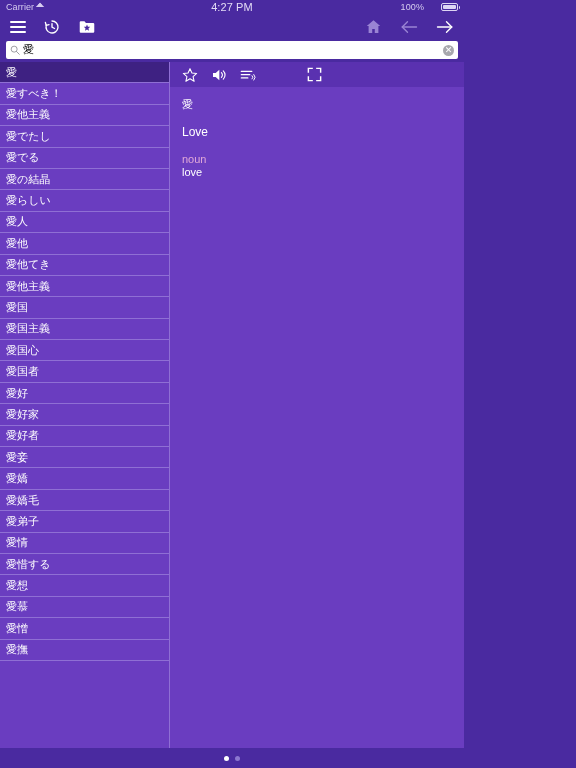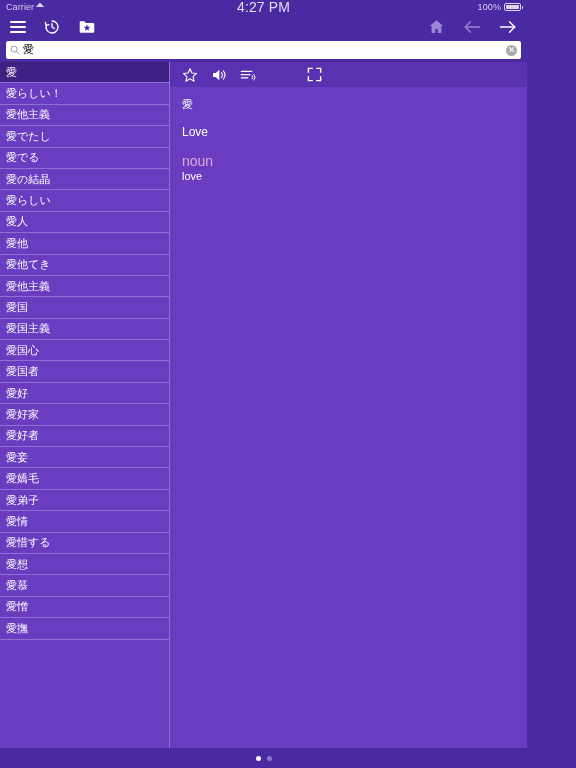--- a/index.html
+++ b/index.html
@@ -4,42 +4,42 @@
 <style>
   * { box-sizing: border-box; margin: 0; padding: 0; }
   html, body {
     width: 576px; height: 768px;
     font-family: "Liberation Sans", "DejaVu Sans", sans-serif;
     background: #4a2aa0;
     overflow: hidden;
   }
   #app {
     position: relative;
-    width: 527px; height: 768px;
+    width: 464px; height: 768px;
     background: #4a2aa0;
     display: flex;
     flex-direction: column;
     justify-content: center;
   }
 
   
   .statusbar {
     height: 14px;
     flex: 0 0 14px;
     background: #4a2aa0;
     display: flex;
     align-items: center;
     padding: 0 6px;
     color: #d7cdf0;
     font-size: 9px;
     letter-spacing: .1px;
   }
   .sb-left { display: flex; align-items: center; gap: 3px; }
-  .sb-center { position: absolute; left: 0; right: 0; text-align: center; font-size: 14px; color: #e3dbf5; pointer-events: none; }
-  .sb-right { margin-left: auto; display: flex; align-items: center; gap: 3px; }
+  .sb-center { position: absolute; left: 0; right: 0; text-align: center; font-size: 11px; color: #e3dbf5; pointer-events: none; }
+  .sb-right { margin-left: auto; display: flex; align-items: center; gap: 17px; }
   .wifi-ico { display: inline-block; width: 8px; height: 7px; position: relative; }
   .wifi-ico::before{
     content:""; position:absolute; left:0; top:0;
     border: 3.5px solid transparent;
     border-top-color: #d7cdf0;
     border-left-color: #d7cdf0;
     transform: rotate(45deg);
     width:0;height:0;
   }
   .battery {
@@ -167,21 +167,21 @@
   .headword {
     font-size: 11px; color: #ffffff;
     font-family: "DejaVu Sans", sans-serif;
     margin-bottom: 13px;
   }
   .translation {
     font-size: 12px; color: #ffffff;
     margin-bottom: 14px;
   }
   .pos {
-    font-size: 14px; color: #e0a8d8;
+    font-size: 11px; color: #e0a8d8;
     margin-bottom: 1px;
   }
   .sense { font-size: 11px; color: #ffffff; }
 
   
   .bottombar {
     flex: 0 0 20px;
     height: 20px;
     background: #4a2aa0;
     display: flex;
@@ -268,21 +268,21 @@
     </div>
   </div>
 
   <div class="split">
 
     <div class="listpane" id="entry-list">
         <div class="list-row selected">
           <span>愛</span>
         </div>
         <div class="list-row">
-          <span>愛らしい！</span>
+          <span>愛すべき！</span>
         </div>
         <div class="list-row">
           <span>愛他主義</span>
         </div>
         <div class="list-row">
           <span>愛でたし</span>
         </div>
         <div class="list-row">
           <span>愛でる</span>
         </div>
@@ -320,20 +320,23 @@
           <span>愛好</span>
         </div>
         <div class="list-row">
           <span>愛好家</span>
         </div>
         <div class="list-row">
           <span>愛好者</span>
         </div>
         <div class="list-row">
           <span>愛妾</span>
+        </div>
+        <div class="list-row">
+          <span>愛嬌</span>
         </div>
         <div class="list-row">
           <span>愛嬌毛</span>
         </div>
         <div class="list-row">
           <span>愛弟子</span>
         </div>
         <div class="list-row">
           <span>愛情</span>
         </div>

